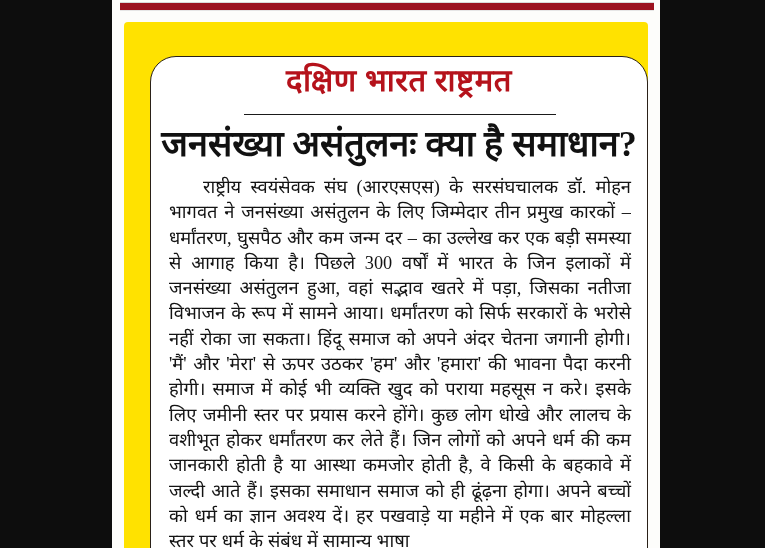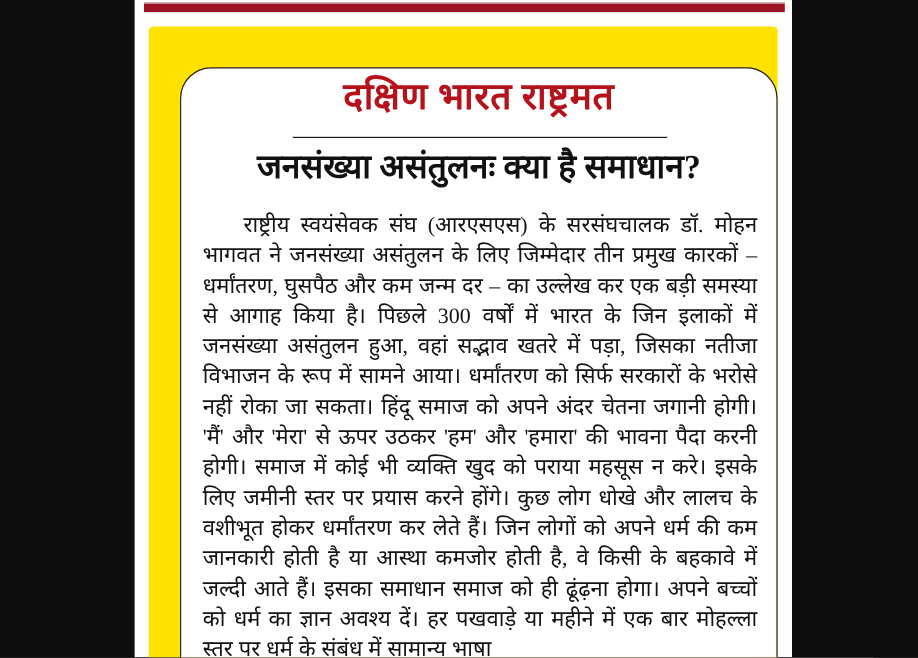--- a/index.html
+++ b/index.html
@@ -106,21 +106,21 @@
   }
 
   
   #headline {
     position: absolute;
     left: 0;
     top: 66px;
     width: 100%;
     text-align: center;
     color: #111111;
-    font-size: 28px;
+    font-size: 36px;
     font-weight: bold;
     line-height: 1.2;
     white-space: nowrap;
   }
 
   
   #body-copy {
     position: absolute;
     left: 18px;
     top: 118px;

